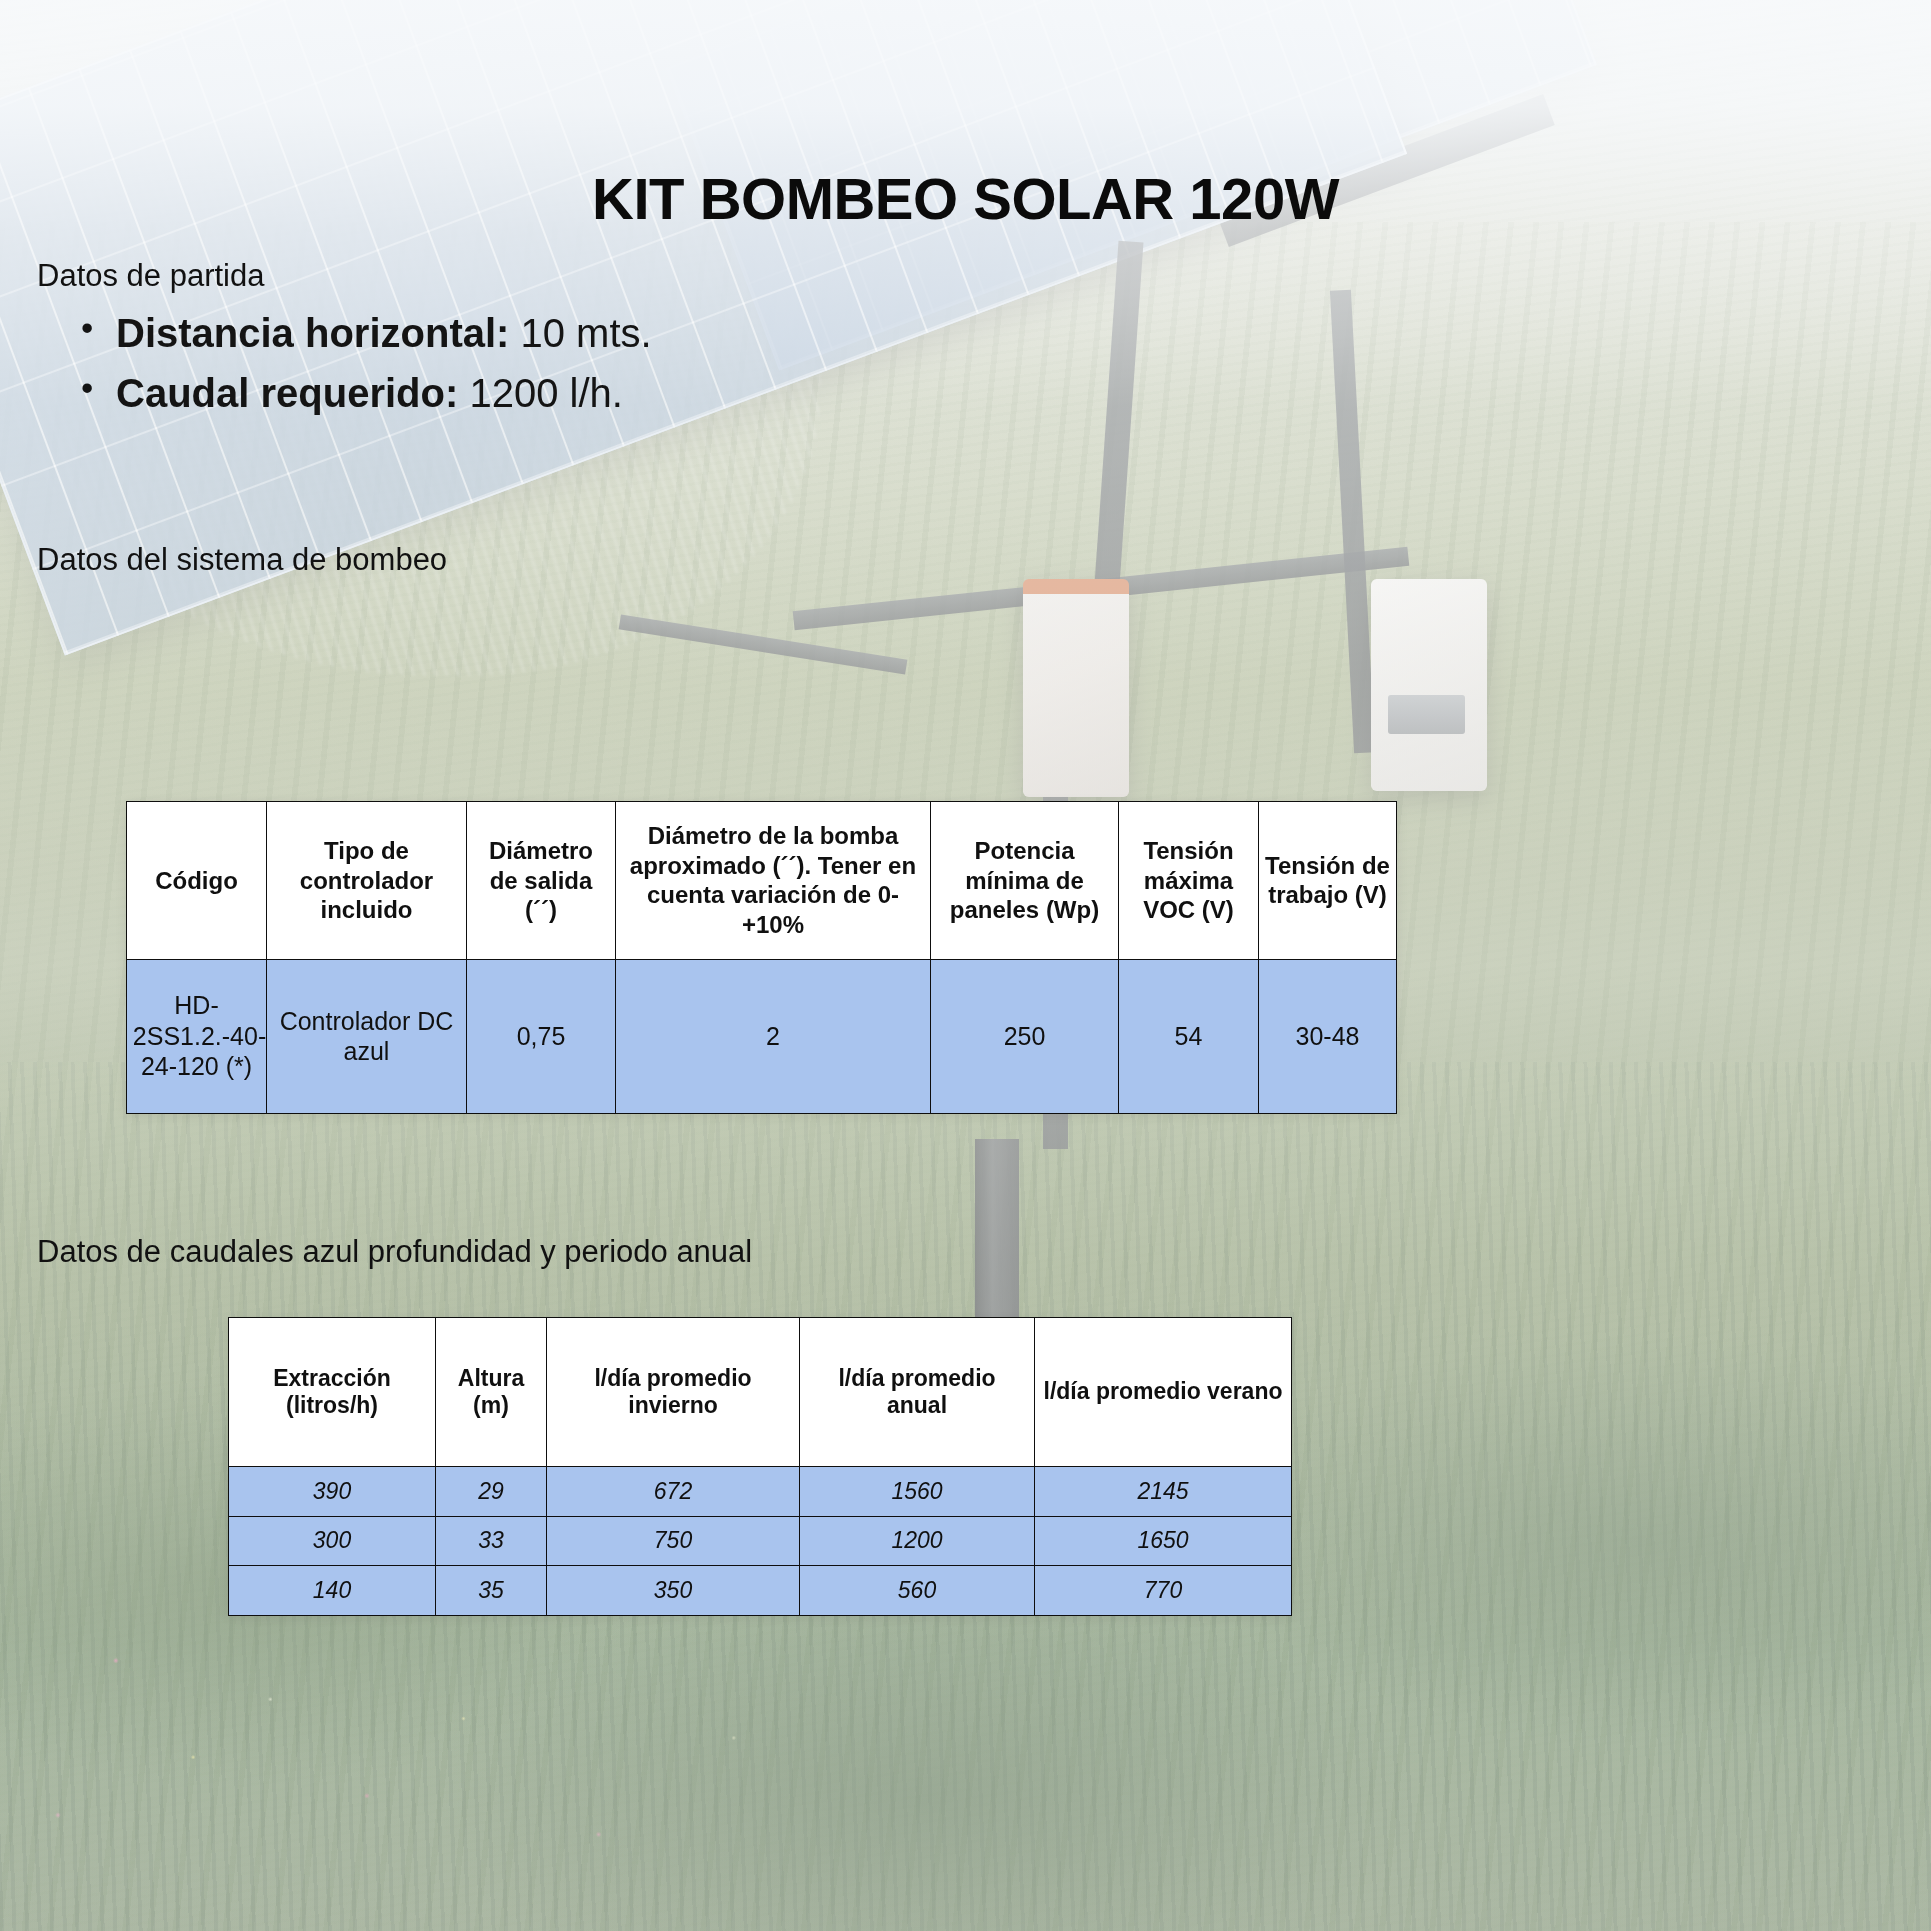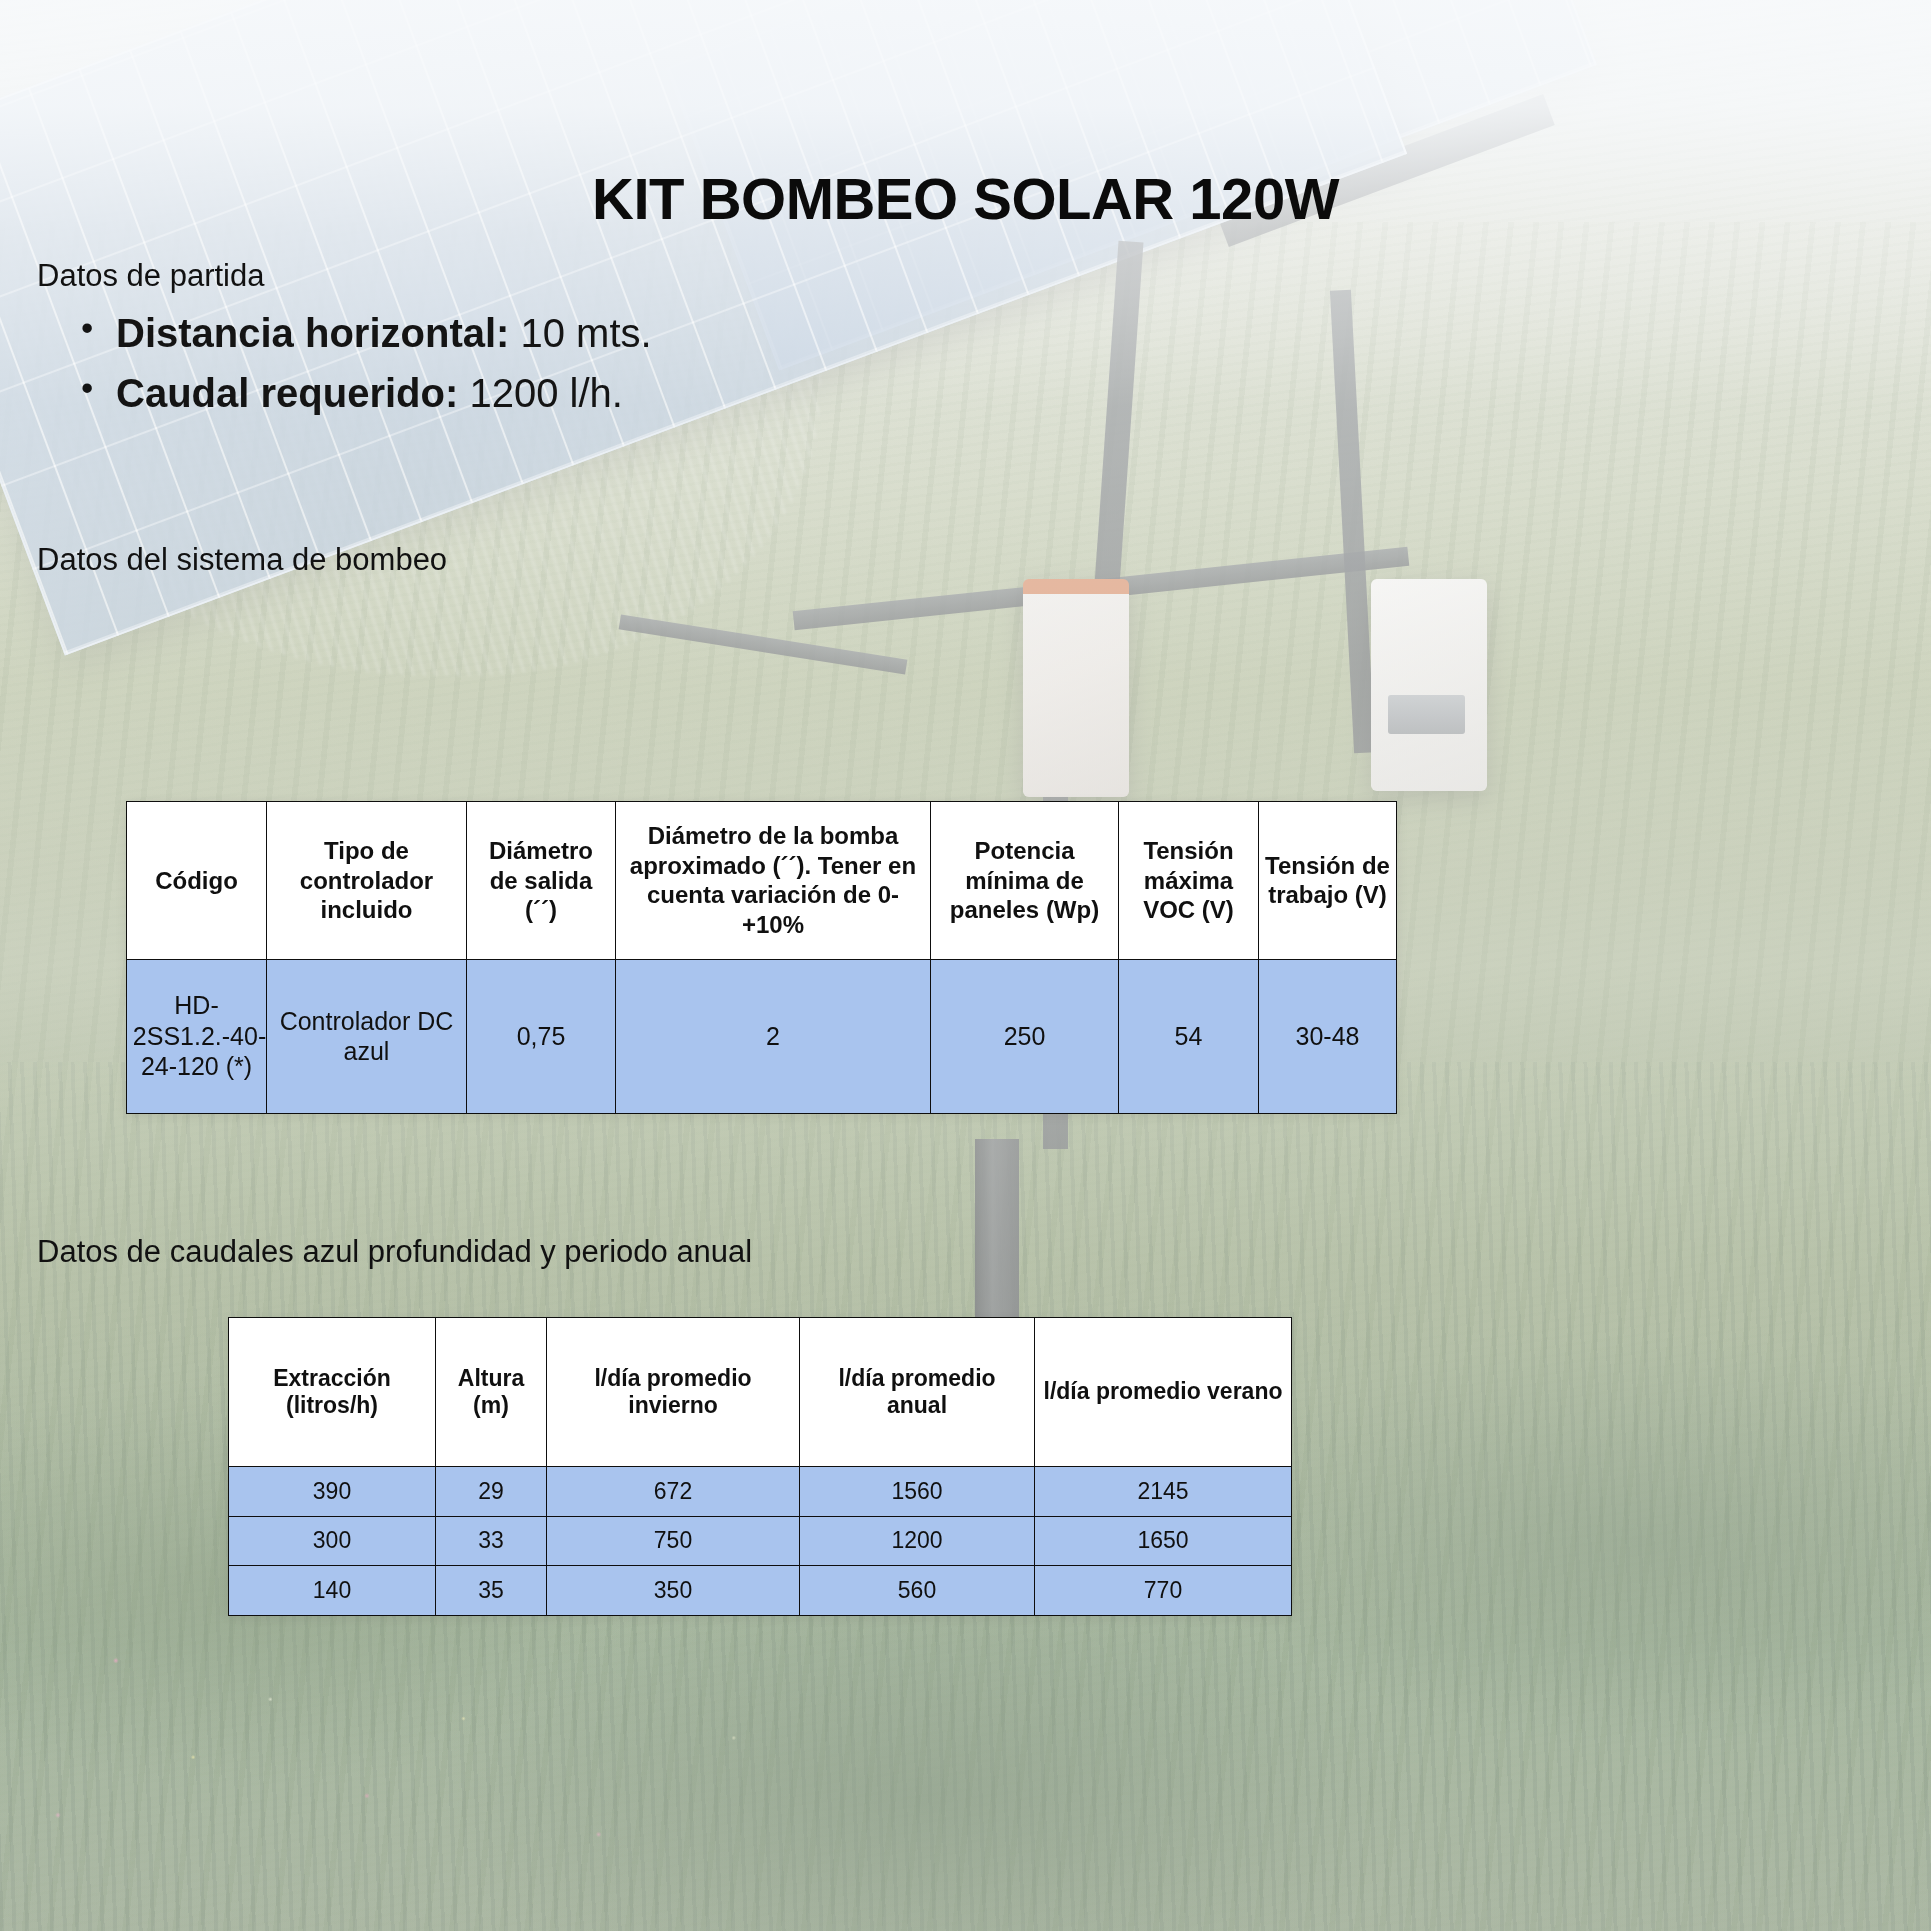--- a/index.html
+++ b/index.html
@@ -286,20 +286,21 @@
     font-size: 23px;
     font-weight: bold;
     height: 140px;
     padding: 3.9px 5.8px;
   }
   #table-caudales td {
     background: #a9c4ee;
     font-size: 23px;
     height: 45px;
     padding: 1.9px 5.8px;
+    font-style: italic;
   }
   #table-caudales .d0 { width: 207px; }
   #table-caudales .d1 { width: 111px; }
   #table-caudales .d2 { width: 253px; }
   #table-caudales .d3 { width: 235px; }
   #table-caudales .d4 { width: 257px; }
 </style>
 </head>
 <body>
 

